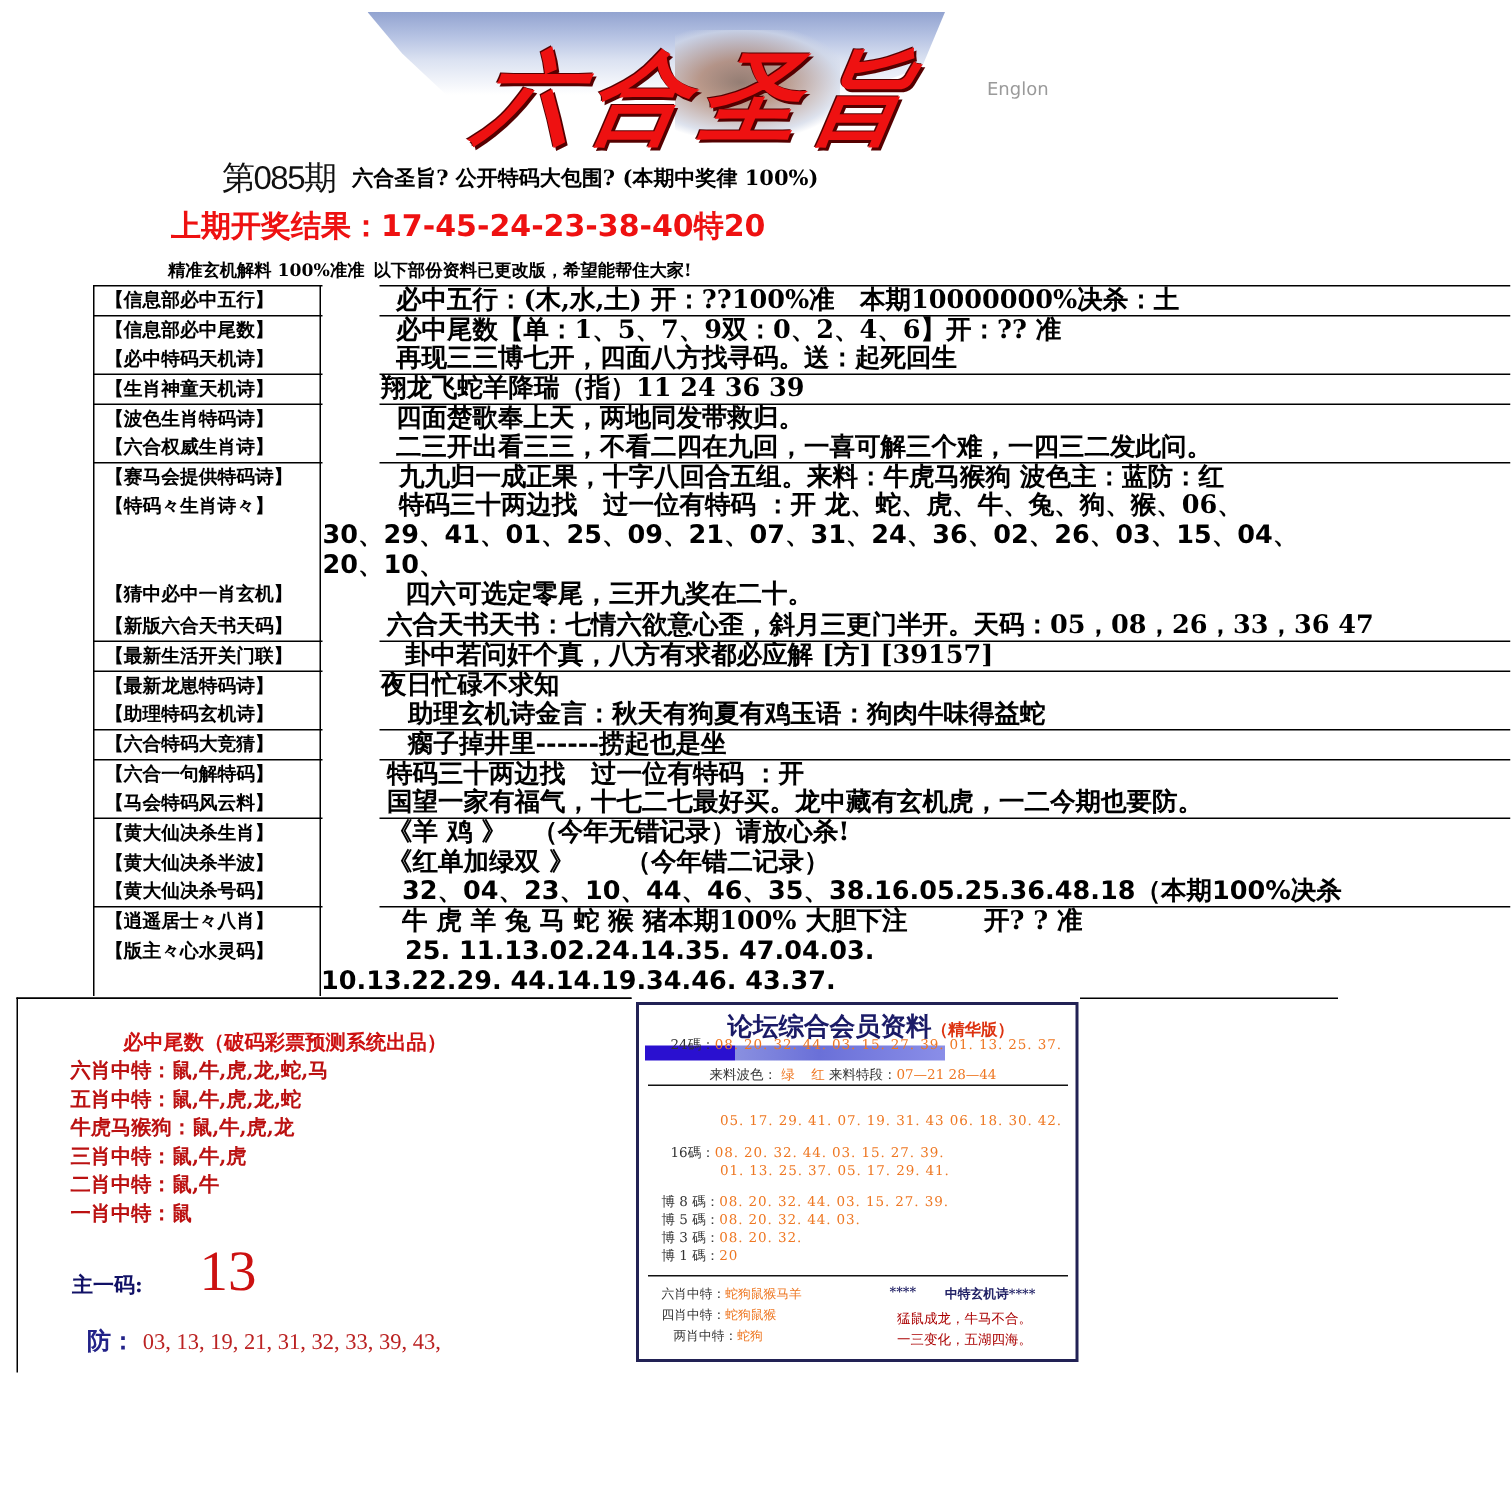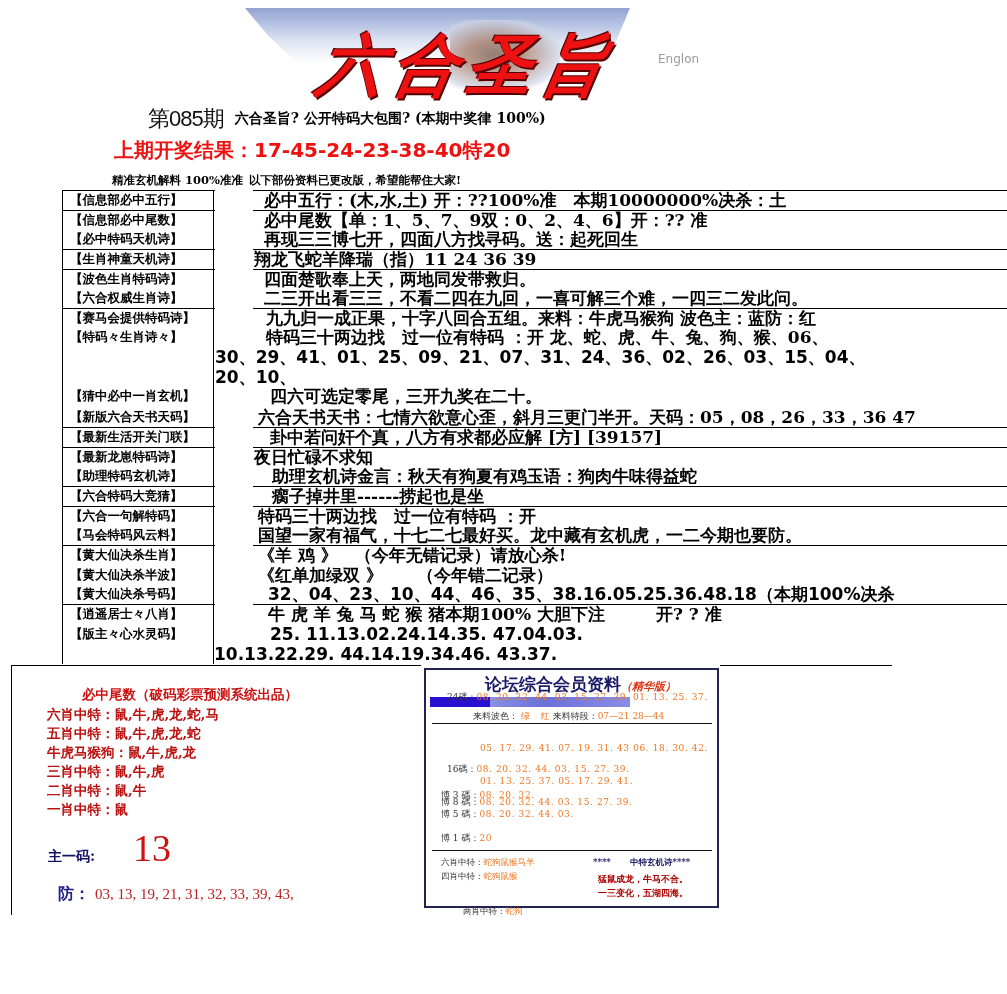--- a/index.html
+++ b/index.html
@@ -72,32 +72,32 @@
     .guard-lbl { color: #222288; font-size: 16px; font-weight: bold; }
     .guard-val { color: #bb2222; font-size: 15px; font-family: "Liberation Serif", serif; }
 
     
     .fr-panel {
       position: absolute; left: 424px; top: 668px; width: 295px; height: 240px;
       border: 2px solid #222255; background: #fff;
       font-family: "DejaVu Sans", sans-serif;
     }
     .fr-title { position: absolute; left: 485px; top: 673px; font-size: 17px; font-weight: bold; color: #1a1a66; white-space: nowrap; }
-    .fr-title .sub { font-size: 11px; color: #dd3311; font-style: italic; }
+    .fr-title .sub { font-size: 11px; color: #dd3311; }
     .fr-bar1 { position: absolute; left: 430px; top: 697px; width: 60px; height: 10px; background: #2a10d0; }
     .fr-bar2 { position: absolute; left: 490px; top: 697px; width: 140px; height: 10px; background: linear-gradient(90deg, #8a90e0, #6a70d8 40%, #8a8ee8); }
     .fr-meta { position: absolute; left: 473px; top: 710px; font-size: 9px; white-space: nowrap; color: #333; }
     .fr-meta .o { color: #ee7722; }
     .fr-meta .g { color: #ee7722; margin-left: 8px; }
     .fr-sep { position: absolute; left: 432px; width: 280px; height: 1px; background: #111; }
     .fr-row { position: absolute; font-size: 9px; white-space: nowrap; color: #333; line-height: 11px; }
     .fr-row .o { color: #ee7722; letter-spacing: .6px; }
     .fr-foot { position: absolute; font-size: 8.5px; white-space: nowrap; color: #333; }
     .fr-foot .o { color: #ee7722; }
-    .fr-poem { position: absolute; font-size: 9px; font-weight: bold; color: #aa0000; white-space: nowrap; }
+    .fr-poem { position: absolute; font-size: 9px; font-weight: normal; color: #aa0000; white-space: nowrap; }
     .fr-poem-h { position: absolute; font-size: 8.5px; font-weight: bold; color: #222266; white-space: nowrap; }
   </style>
 </head>
 <body>
 
 <div class="banner"></div>
 <div class="banner-horses"></div>
 <div class="logo-title">六合圣旨</div>
 <a class="english-link">Englon</a>
 
@@ -228,35 +228,35 @@
 </div>
 <div class="fr-row" style="left:480px;top:776px;">
   <span class="o">01. 13. 25. 37. 05. 17. 29. 41.</span>
 </div>
 <div class="fr-row" style="left:441px;top:797px;">
   <span>博 8 碼：</span><span class="o">08. 20. 32. 44. 03. 15. 27. 39.</span>
 </div>
 <div class="fr-row" style="left:441px;top:809px;">
   <span>博 5 碼：</span><span class="o">08. 20. 32. 44. 03.</span>
 </div>
-<div class="fr-row" style="left:441px;top:790px;">
+<div class="fr-row" style="left:441px;top:821px;">
   <span>博 3 碼：</span><span class="o">08. 20. 32.</span>
 </div>
 <div class="fr-row" style="left:441px;top:833px;">
   <span>博 1 碼：</span><span class="o">20</span>
 </div>
 
 <div class="fr-sep" style="top:850px;"></div>
 
 <div class="fr-foot" style="left:441px;top:857px;">
   <span>六肖中特：</span><span class="o">蛇狗鼠猴马羊</span>
 </div>
 <div class="fr-foot" style="left:441px;top:871px;">
   <span>四肖中特：</span><span class="o">蛇狗鼠猴</span>
 </div>
-<div class="fr-foot" style="left:463px;top:885px;margin-top:21px;">
+<div class="fr-foot" style="left:449px;top:885px;">
   <span>两肖中特：</span><span class="o">蛇狗</span>
 </div>
 
 <div class="fr-poem-h" style="left:593px;top:857px;">****</div>
 <div class="fr-poem-h" style="left:630px;top:857px;">中特玄机诗****</div>
 <div class="fr-poem" style="left:598px;top:873px;">猛鼠成龙，牛马不合。</div>
 <div class="fr-poem" style="left:598px;top:887px;">一三变化，五湖四海。</div>
 
 </body></html>

